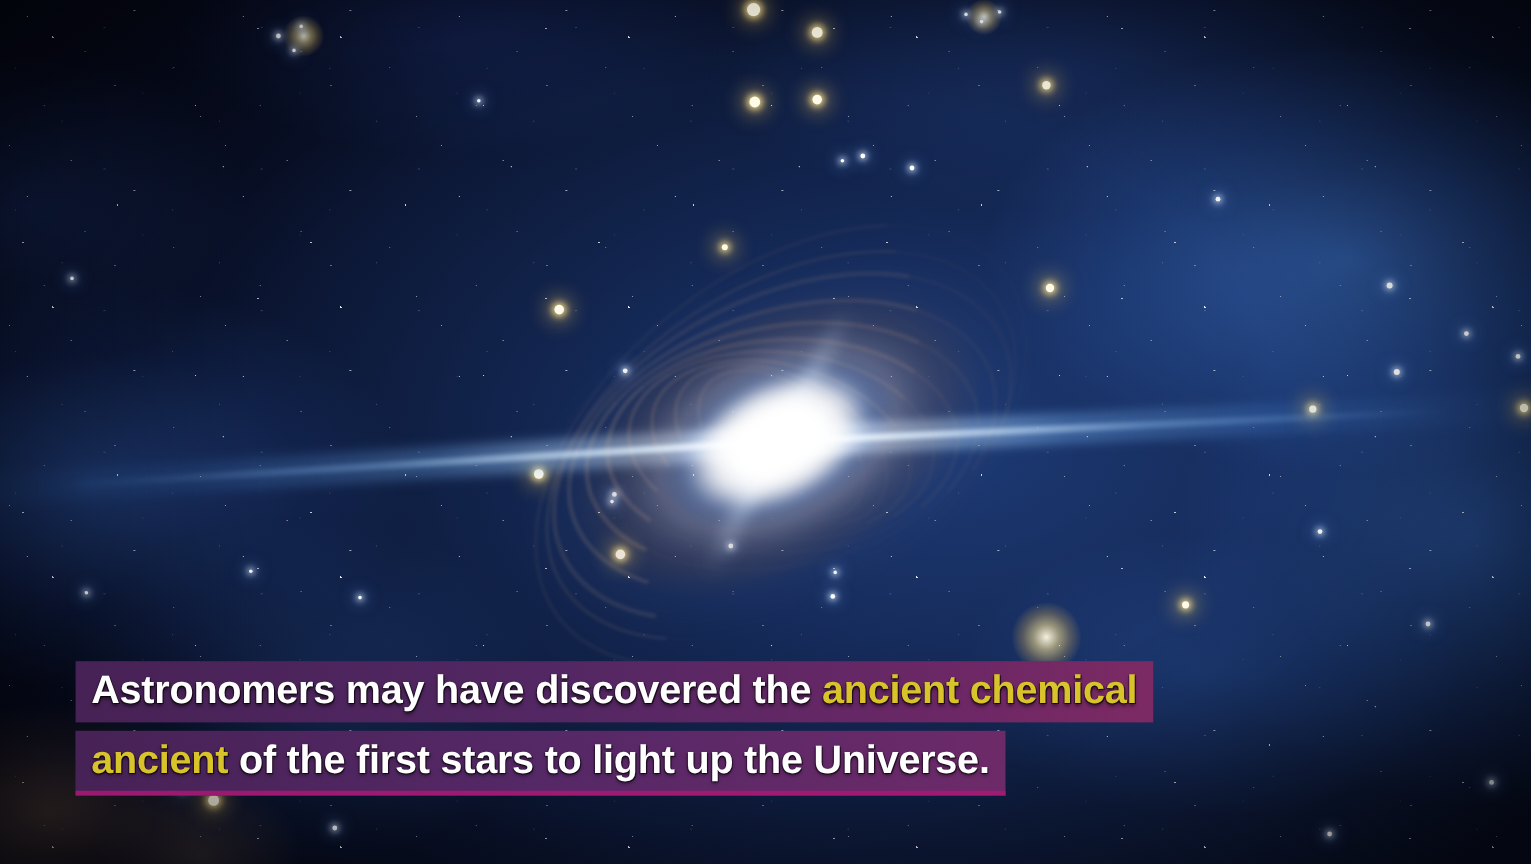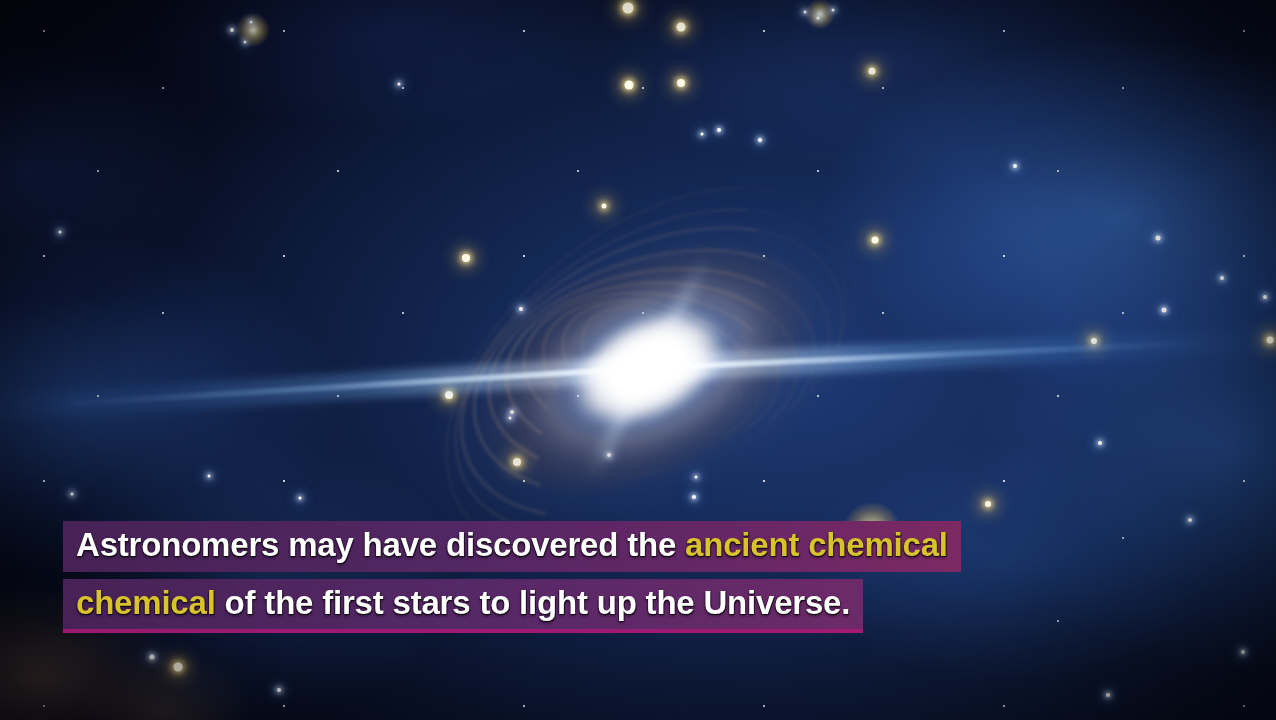--- a/index.html
+++ b/index.html
@@ -202,21 +202,21 @@
     transform: translate(-50%, -50%) rotate(28deg);
     width: 14px; height: 250px;
     background: linear-gradient(180deg, rgba(255,255,255,0) 0%, rgba(220,236,255,0.5) 35%, rgba(255,255,255,0.95) 50%, rgba(220,236,255,0.5) 65%, rgba(255,255,255,0) 100%);
     filter: blur(6px);
   }
 
   
   #caption {
     position: absolute;
     left: 63px;
-    top: 521px;
+    top: 551px;
   }
   .cap-line {
     display: block;
     width: max-content;
     padding: 5px 13px 7px 13px;
     font-size: 33px;
     font-weight: bold;
     line-height: 1.17;
     letter-spacing: -0.2px;
     color: #ffffff;
@@ -330,17 +330,17 @@
     <div class="core-bright"></div>
   </div>
 
   <div class="layer vignette"></div>
 
   <div id="caption">
     <span class="cap-line cap-line-1">
       <span>Astronomers may have discovered the </span><span class="hl">ancient chemical</span>
     </span>
     <span class="cap-line cap-line-2">
-      <span class="hl">chemical</span><span> of the first stars to light up the Universe.</span>
+      <span class="hl">ancient</span><span> of the first stars to light up the Universe.</span>
     </span>
   </div>
 
 </div>
 
 </body></html>

